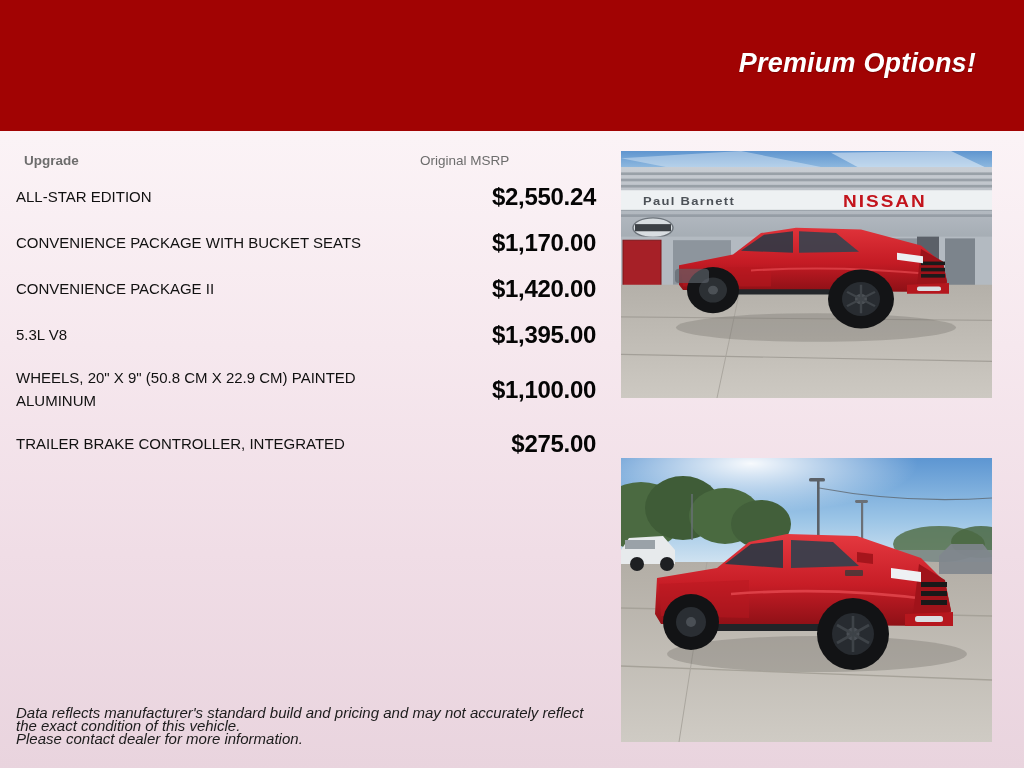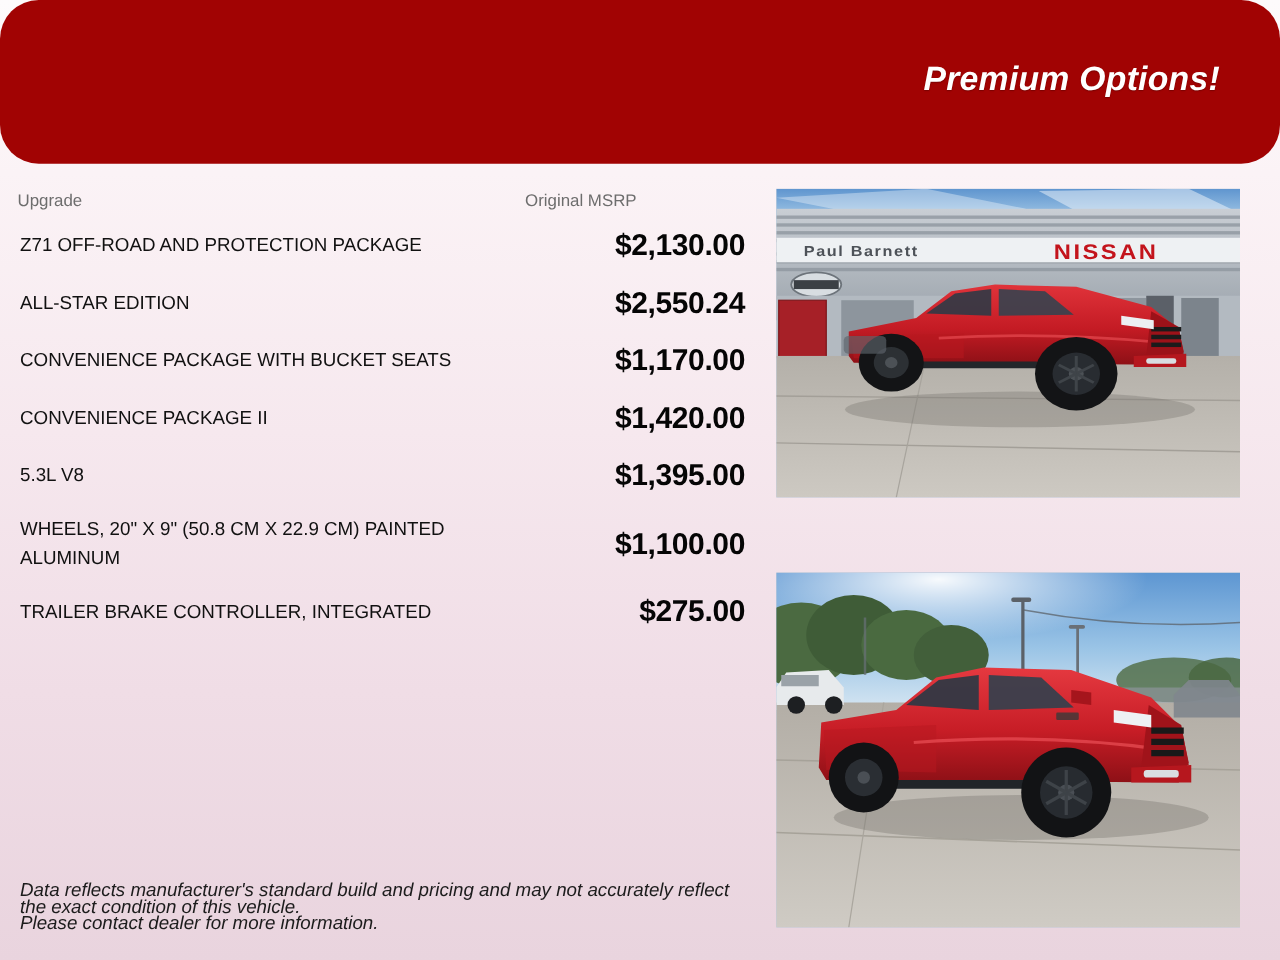--- a/index.html
+++ b/index.html
@@ -22,21 +22,20 @@
   }
 
   
   .banner {
     position: absolute;
     top: 0; left: 0;
     width: 1024px;
     height: 131px;
     background: #a10303;
     box-sizing: border-box;
-    border-radius: 31px;
   }
   .banner-title {
     position: absolute;
     right: 48px;
     top: 48px;
     color: #ffffff;
     font-size: 27px;
     font-weight: bold;
     font-style: italic;
     letter-spacing: 0.2px;
@@ -62,21 +61,22 @@
 
   .opt-table th {
     font-weight: normal;
     color: #6d6d6d;
     font-size: 13.5px;
     padding: 22px 0 6px 0;
     vertical-align: bottom;
   }
   .opt-table th.th-label {
     text-align: left;
-    padding-left: 14px;
+    padding-left: 24px;
+    font-weight: bold;
   }
   .opt-table th.th-price {
     text-align: left;
     padding-right: 16px;
   }
 
   .opt-table td {
     vertical-align: middle;
     padding-top: 9px;
     padding-bottom: 9px;
@@ -146,24 +146,20 @@
         <col class="c-label">
         <col class="c-price">
       </colgroup>
       <thead>
         <tr>
           <th class="th-label">Upgrade</th>
           <th class="th-price">Original MSRP</th>
         </tr>
       </thead>
       <tbody>
-        <tr>
-          <td class="cell-label">Z71 OFF-ROAD AND PROTECTION PACKAGE</td>
-          <td class="cell-price">$2,130.00</td>
-        </tr>
         <tr>
           <td class="cell-label">ALL-STAR EDITION</td>
           <td class="cell-price">$2,550.24</td>
         </tr>
         <tr>
           <td class="cell-label">CONVENIENCE PACKAGE WITH BUCKET SEATS</td>
           <td class="cell-price">$1,170.00</td>
         </tr>
         <tr>
           <td class="cell-label">CONVENIENCE PACKAGE II</td>

